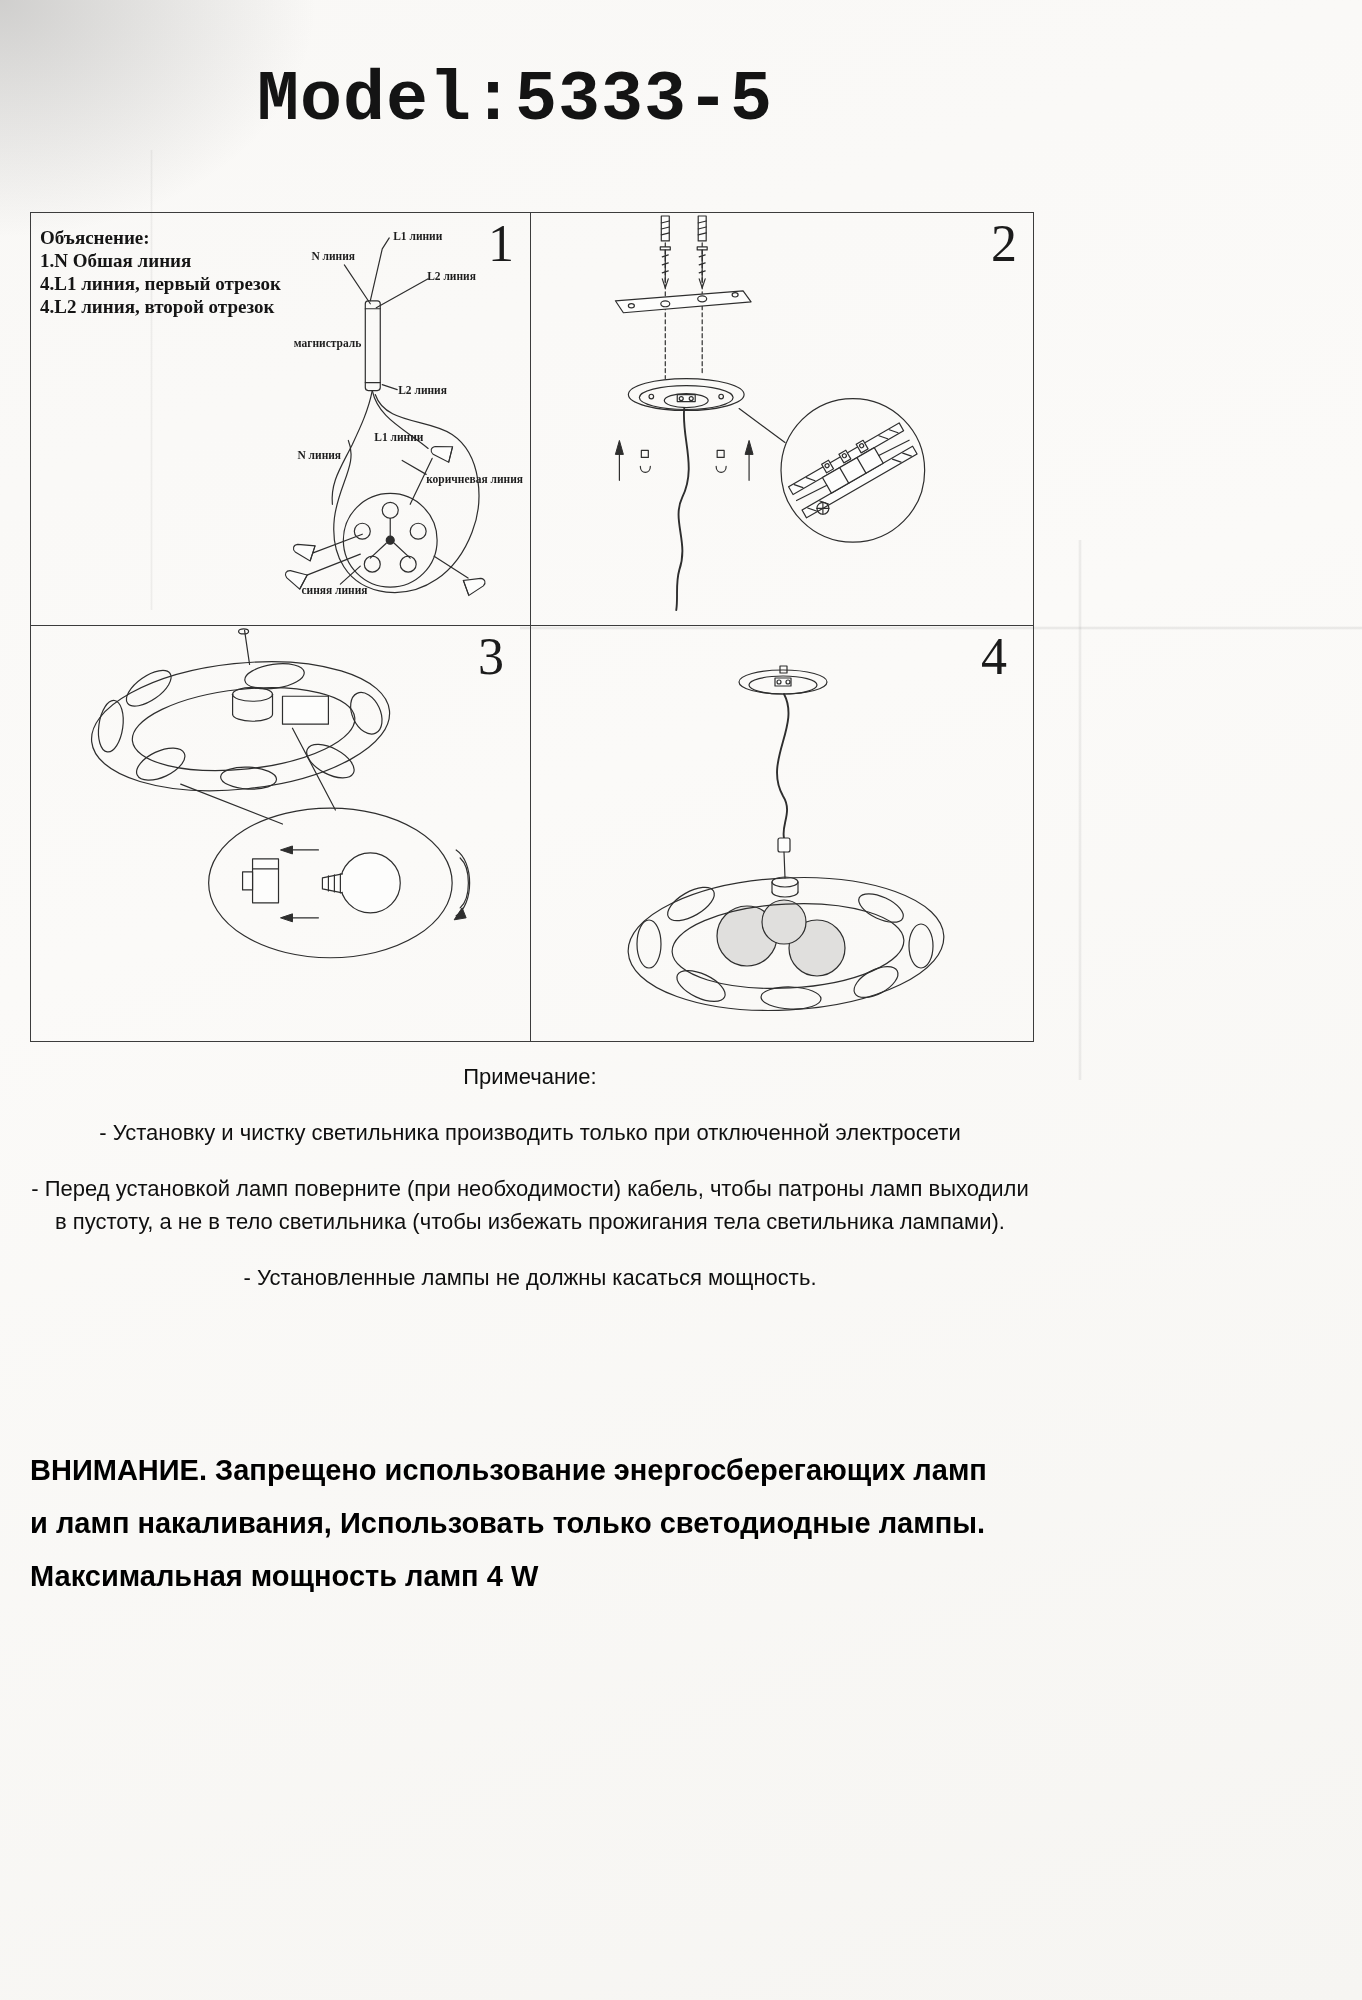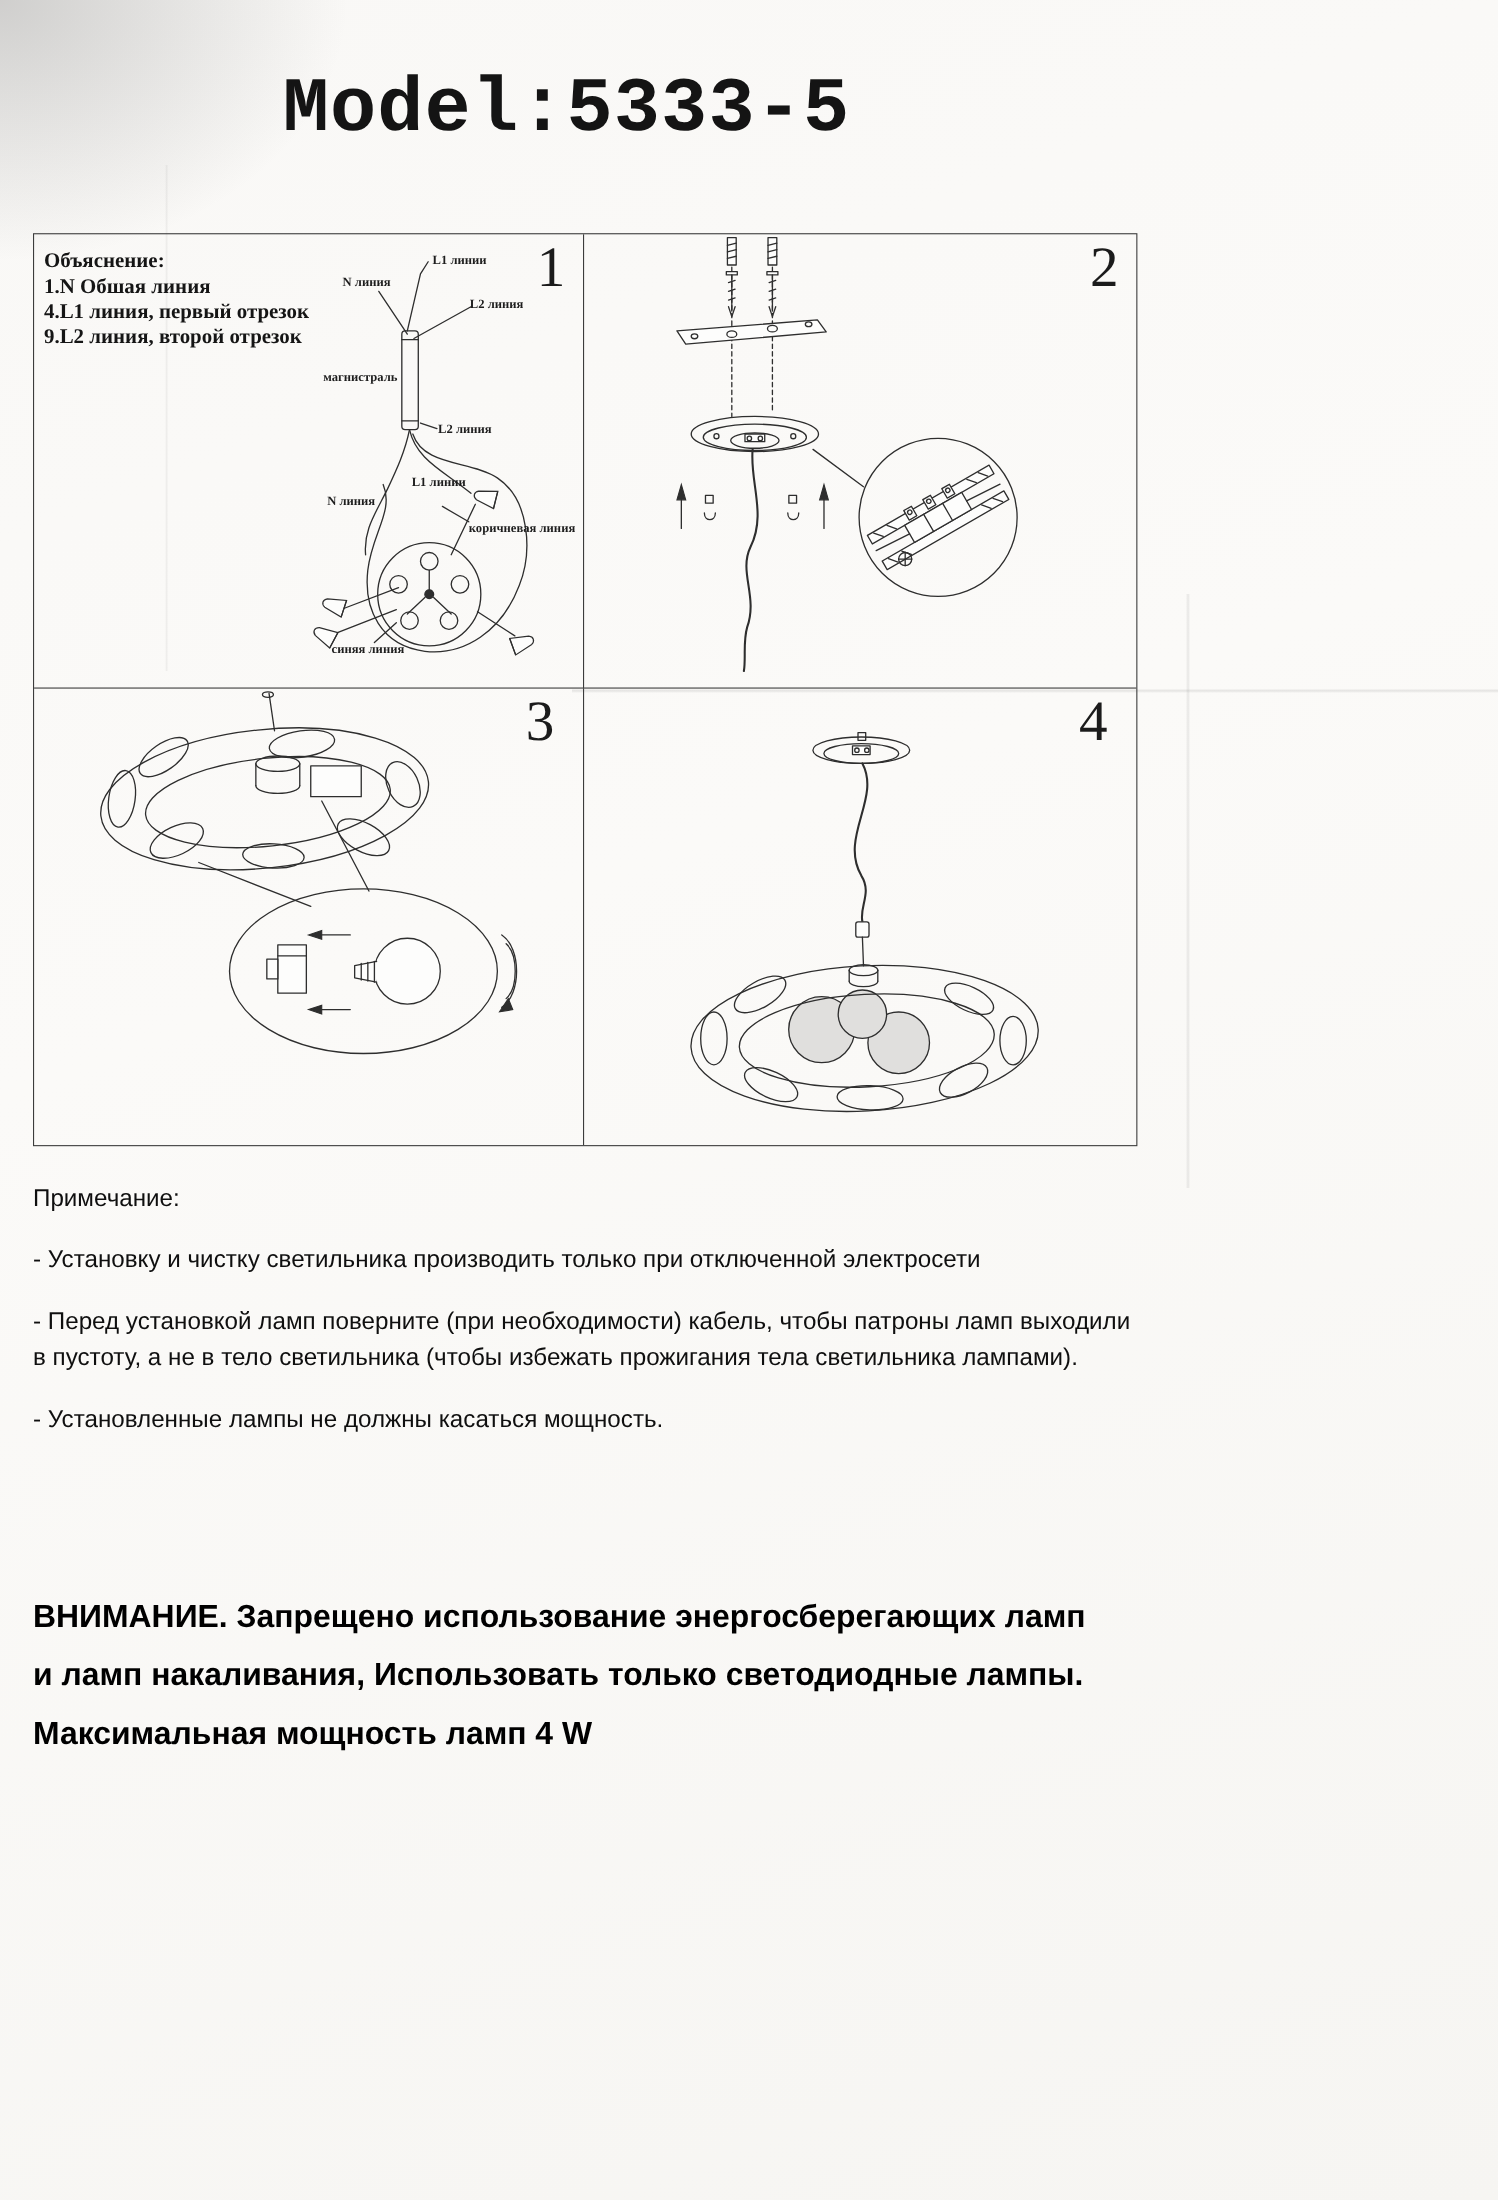--- a/index.html
+++ b/index.html
@@ -51,21 +51,21 @@
   .ink  { stroke:#2e2e2e; fill:none; stroke-width:1.2; stroke-linecap:round; stroke-linejoin:round; }
   .ink-thick { stroke:#2e2e2e; fill:none; stroke-width:1.9; stroke-linecap:round; }
   .ink-fill { stroke:#2e2e2e; fill:#2e2e2e; }
   .bulb-fill { fill:#e0dfdd; stroke:#2e2e2e; stroke-width:1.2; }
   .svg-label { font-family:"Liberation Serif", serif; font-size:11.5px; fill:#1d1d1d; font-weight:700; }
 
   .notes {
     position:absolute; left:30px; top:1060px; width:1000px;
     font-size:22px; line-height:33px; color:#0f0f0f;
   }
-  .notes p { margin:12px 0 23px 0; }
+  .notes p { margin:0 0 23px 0;text-align:center; }
 
   .warning {
     position:absolute; left:30px; top:1444px; width:1060px;
     font-size:29px; font-weight:700; line-height:53px; color:#000;
   }
 </style>
 </head>
 <body>
 
 <div class="page">
@@ -79,21 +79,21 @@
 
   <div class="grid">
 
     <div class="panel p1">
       <div class="panel-num">1</div>
 
       <div class="explain">
         <div>Объяснение:</div>
         <div>1.N Обшая линия</div>
         <div>4.L1 линия, первый отрезок</div>
-        <div>9.L2 линия, второй отрезок</div>
+        <div>4.L2 линия, второй отрезок</div>
       </div>
 
       <svg class="diag" viewBox="0 0 500 413">
         <defs>
           <g id="cone">
             <path d="M0,-4 L17,-8 L17,8 L0,4 C-4,2 -4,-2 0,-4 Z" fill="#fdfdfc" stroke="#2e2e2e" stroke-width="1.1"></path>
             <line x1="17" y1="-8" x2="17" y2="8" stroke="#2e2e2e" stroke-width="1.1"></line>
           </g>
         </defs>
 

